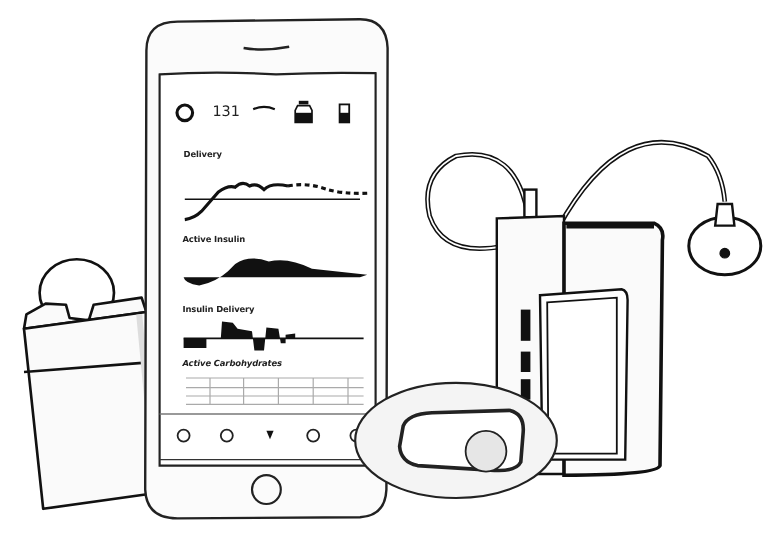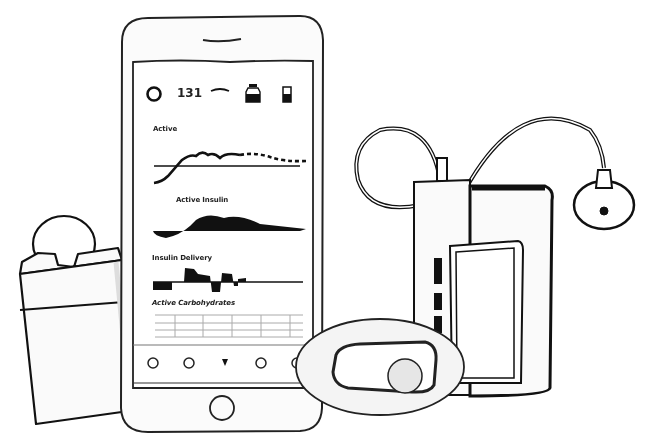--- a/index.html
+++ b/index.html
@@ -93,17 +93,17 @@
     <circle cx="604" cy="211" r="4" fill="#111"></circle>
   </g>
 
   <g stroke="#222">
     <ellipse cx="380" cy="367" rx="84" ry="48" fill="#f4f4f4" stroke-width="1.8"></ellipse>
     <path d="M336 355 Q340 345 360 344 L425 342 Q437 345 436 360 L434 385 Q430 393 412 392 L348 388 Q334 385 333 372 Z" fill="#fff" stroke-width="3"></path>
     <circle cx="405" cy="376" r="17" fill="#e6e6e6" stroke-width="1.5"></circle>
   </g>
 </svg>
 
-<div class="bg" style="left:177px;top:86px;font-weight:bold;">131</div>
-<div class="lbl" style="left:153px;top:125px;">Active</div>
-<div class="lbl" style="left:152px;top:196px;margin-left:24px;">Active Insulin</div>
+<div class="bg" style="left:177px;top:86px;">131</div>
+<div class="lbl" style="left:153px;top:125px;">Delivery</div>
+<div class="lbl" style="left:152px;top:196px;">Active Insulin</div>
 <div class="lbl" style="left:152px;top:254px;">Insulin Delivery</div>
 <div class="lbl" style="left:152px;top:299px;font-style:italic;">Active Carbohydrates</div>
 
 </body></html>

